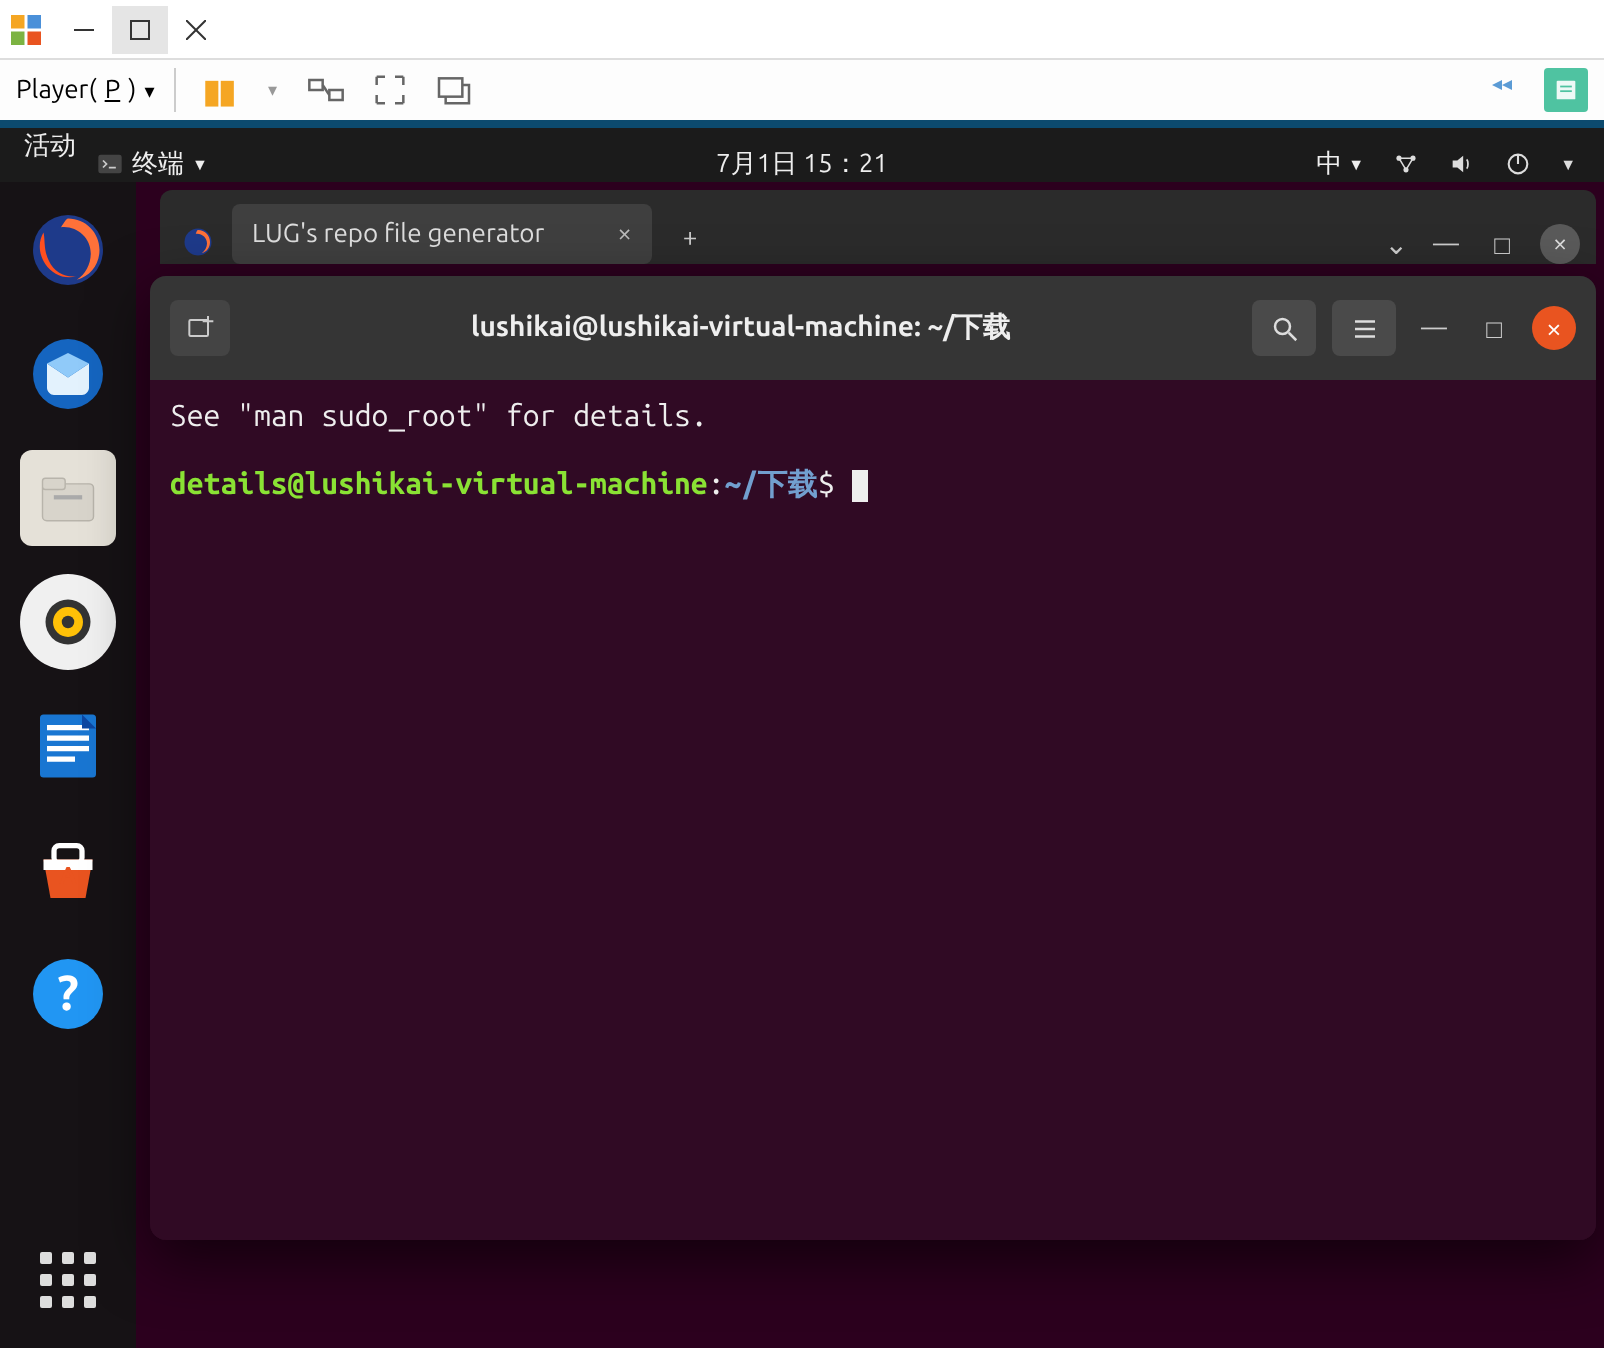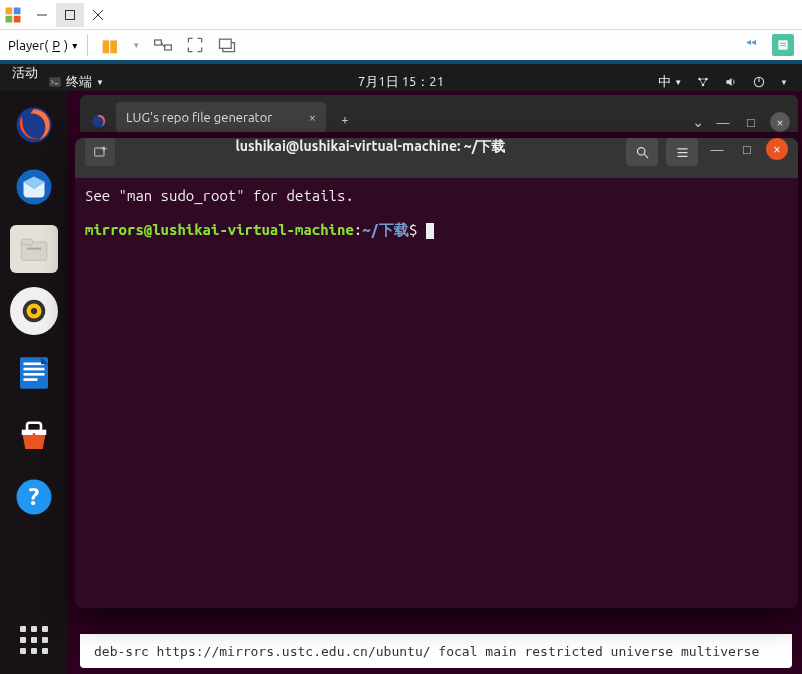--- a/index.html
+++ b/index.html
@@ -47,21 +47,21 @@
   .fx-tabicon { width: 22px; height: 22px; display: flex; align-items: center; justify-content: center; }
   .fx-tab { background: #3f3f3f; height: 30px; border-radius: 4px; display: flex; align-items: center; padding: 0 10px; color: #ddd; font-size: 13px; gap: 10px; min-width: 210px; }
   .fx-tab .close { margin-left: auto; color: #bbb; }
   .fx-newtab { width: 26px; height: 26px; display:flex; align-items:center; justify-content:center; color:#ccc; border-radius:4px; }
   .fx-right { margin-left: auto; display: flex; align-items: center; gap: 10px; color:#ccc; }
   .fx-ctrl { width: 18px; height: 18px; display:flex; align-items:center; justify-content:center; }
   .fx-close-btn { width: 20px; height: 20px; border-radius: 50%; background: #5a5a5a; display:flex; align-items:center; justify-content:center; color:#ddd; }
 
   
   .term-window { position: absolute; top: 74px; left: 75px; right: 4px; background: #300a24; border-radius: 8px; box-shadow: 0 10px 30px rgba(0,0,0,0.6); overflow: hidden; }
-  .term-titlebar { height: 40px; background: #353535; display: flex; align-items: flex-start; padding: 0 10px; gap: 8px; }
+  .term-titlebar { height: 52px; background: #353535; display: flex; align-items: center; padding: 0 10px; gap: 8px; }
   .term-newtab { width: 30px; height: 28px; border-radius: 4px; background: #444; display:flex; align-items:center; justify-content:center; color:#ddd; }
   .term-title { flex: 1; text-align: center; color: #eee; font-weight: bold; font-size: 14px; }
   .term-search, .term-menu { width: 32px; height: 28px; border-radius: 4px; background: #4a4a4a; display:flex; align-items:center; justify-content:center; color:#ddd; }
   .term-winctrl { width: 22px; height: 22px; display:flex; align-items:center; justify-content:center; color:#ccc; }
   .term-close { width: 22px; height: 22px; border-radius: 50%; background: #e95420; display:flex; align-items:center; justify-content:center; color:#fff; }
   .term-body { padding: 8px 10px; font-family: "Ubuntu Mono","DejaVu Sans Mono",monospace; font-size: 15px; line-height: 1.3; color: #eee; height: 430px; background: #300a24; }
   .prompt-user { color: #8ae234; font-weight: bold; }
   .prompt-path { color: #729fcf; font-weight: bold; }
   .cursor { display: inline-block; width: 8px; height: 16px; background: #eee; vertical-align: middle; }
 
@@ -272,23 +272,20 @@
     <div class="fx-right">
       <span style="font-size:14px;">⌄</span>
       <span class="fx-ctrl">—</span>
       <span class="fx-ctrl">□</span>
       <span class="fx-close-btn">
           <span style="font-size:13px;line-height:1;">×</span>
         </span>
     </div>
   </div>
 
-  <div class="bg-strip">
-    <span>deb-src https://mirrors.ustc.edu.cn/ubuntu/ focal main restricted universe multiverse</span>
-  </div>
 
   <div class="term-window">
     <div class="term-titlebar">
       <div class="term-newtab">
         <svg width="16" height="16" viewBox="0 0 24 24">
             <rect x="4" y="6" width="14" height="12" rx="1" fill="none" stroke="#ccc" stroke-width="1.5"></rect>
             <line x1="18" y1="3" x2="18" y2="11" stroke="#ccc" stroke-width="1.5"></line>
             <line x1="14" y1="7" x2="22" y2="7" stroke="#ccc" stroke-width="1.5"></line>
           </svg>
       </div>
@@ -309,18 +306,18 @@
       <div class="term-winctrl">—</div>
       <div class="term-winctrl">□</div>
       <div class="term-close">
           <span style="font-size:14px;line-height:1;">×</span>
         </div>
     </div>
     <div class="term-body">
       <div>See "man sudo_root" for details.</div>
       <div style="height:14px;"></div>
       <div>
-        <span class="prompt-user">mirrors@lushikai-virtual-machine</span><span style="color:#eee;">:</span><span class="prompt-path">~/下载</span><span style="color:#eee;">$ </span><span class="cursor"></span>
+        <span class="prompt-user">details@lushikai-virtual-machine</span><span style="color:#eee;">:</span><span class="prompt-path">~/下载</span><span style="color:#eee;">$ </span><span class="cursor"></span>
       </div>
     </div>
   </div>
 
 </div>
 
 </body></html>

